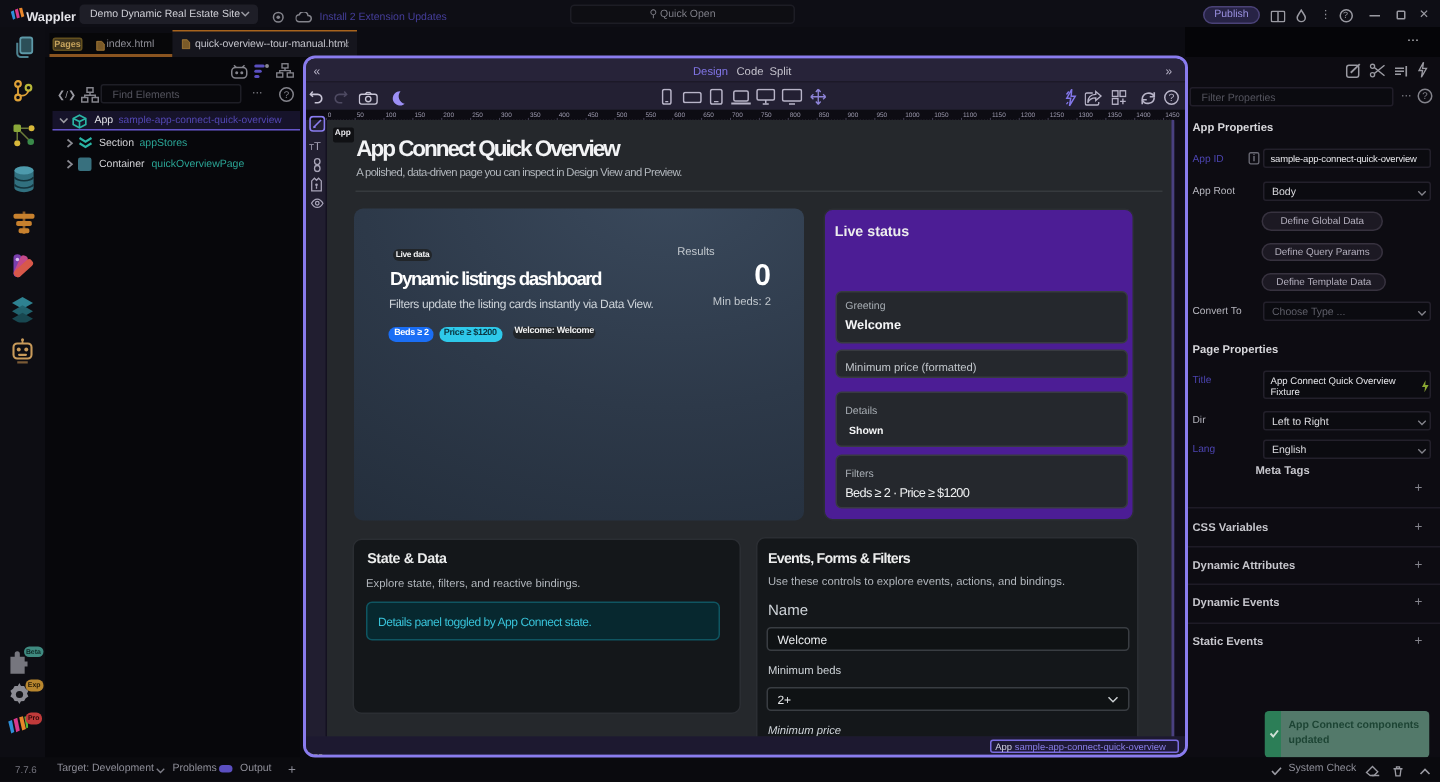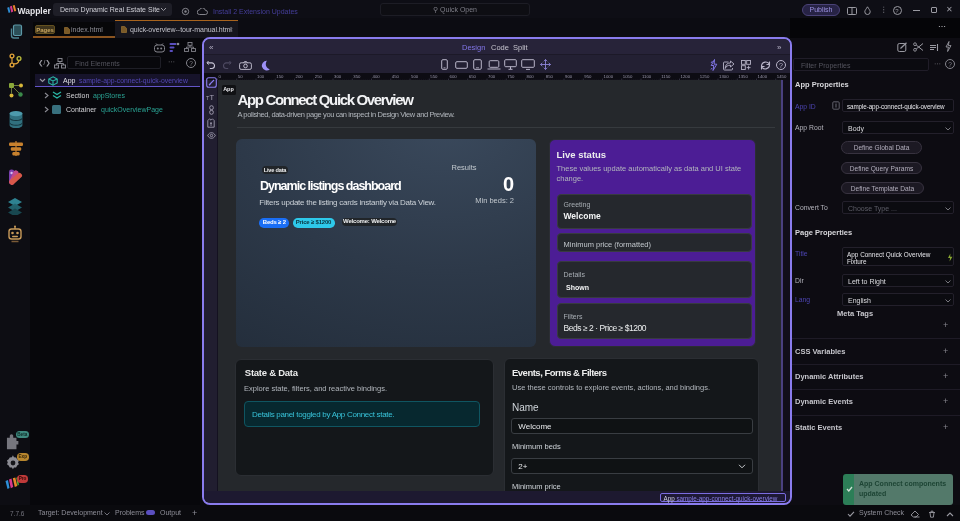--- a/index.html
+++ b/index.html
@@ -501,21 +501,20 @@
       <div class="abs" style="left:23.3px;top:79px;width:30px;height:9.7px;background:#1a6ef5;border-radius:4.85px;text-align:center;font-size:6px;font-weight:bold;color:#fff;line-height:9.2px;white-space:nowrap;letter-spacing:-0.2px;">Beds ≥ 2</div>
       <div class="abs" style="left:56.5px;top:79px;width:42px;height:9.7px;background:#2ec9ea;border-radius:4.85px;text-align:center;font-size:6px;font-weight:bold;color:#0a3540;line-height:9.2px;white-space:nowrap;letter-spacing:-0.2px;">Price ≥ $1200</div>
       <div class="abs" style="left:106px;top:79px;width:55px;height:8px;background:#212529;border-radius:4px;text-align:center;font-size:6px;font-weight:bold;color:#f0f1f2;line-height:7.5px;white-space:nowrap;letter-spacing:-0.2px;">Welcome: Welcome</div>
       <div class="abs" style="right:22px;top:24px;width:100px;text-align:center;font-size:7.5px;color:#c2c8ce;">Results</div>
       <div class="abs" style="right:22px;top:33.8px;width:100px;text-align:right;font-size:20px;font-weight:bold;color:#fff;line-height:22px;">0</div>
       <div class="abs" style="right:22px;top:56.8px;width:100px;text-align:right;font-size:7.5px;color:#c2c8ce;">Min beds: 2</div>
     </div>
 
     <div class="abs" style="left:331px;top:59px;width:207px;height:207.5px;background:#4c1d95;border:1px solid #2b2e33;border-radius:6px;">
       <div class="abs" style="left:6.5px;top:8.5px;font-size:9.5px;font-weight:bold;color:#eceded;">Live status</div>
-      <div class="abs" style="left:6.5px;top:24px;font-size:7.5px;color:#b2b7bd;line-height:10px;">These values update automatically as data and UI state<br>change.</div>
       <div class="abs" style="left:7px;top:54px;width:195px;height:35px;background:#25282d;border:1px solid #383b40;border-radius:4px;">
         <div class="abs" style="left:5.5px;top:6px;font-size:7px;color:#a8aeb4;">Greeting</div>
         <div class="abs" style="left:5.5px;top:15.5px;font-size:8.5px;font-weight:bold;color:#f4f5f6;">Welcome</div>
       </div>
       <div class="abs" style="left:7px;top:93px;width:195px;height:19px;background:#25282d;border:1px solid #383b40;border-radius:4px;">
         <div class="abs" style="left:5.5px;top:5.5px;font-size:7.5px;color:#c2c7cc;">Minimum price (formatted)</div>
       </div>
       <div class="abs" style="left:6.5px;top:121.3px;width:195px;height:37px;background:#25282d;border:1px solid #383b40;border-radius:4px;">
         <div class="abs" style="left:6px;top:8.7px;font-size:7px;color:#a8aeb4;">Details</div>
         <div class="abs" style="left:8.5px;top:21.5px;font-size:7px;font-weight:bold;color:#f4f5f6;">Shown</div>
@@ -541,21 +540,21 @@
       <div class="abs" style="left:5.5px;top:58.5px;width:242px;height:16.3px;background:#0f1214;border:1px solid #393d42;border-radius:3px;">
         <div class="abs" style="left:6.5px;top:3.2px;font-size:8px;color:#e8eaec;">Welcome</div>
       </div>
       <div class="abs" style="left:6.7px;top:83.3px;font-size:7.5px;color:#cfd4d9;">Minimum beds</div>
       <div class="abs" style="left:5.5px;top:99px;width:242px;height:16.3px;background:#0f1214;border:1px solid #393d42;border-radius:3px;">
         <div class="abs" style="left:6.5px;top:3.2px;font-size:8px;color:#e8eaec;">2+</div>
         <svg class="abs" style="left:226px;top:5px;" width="8" height="5" viewBox="0 0 8 5">
               <path d="M1 0.8 L4 3.8 L7 0.8" stroke="#c8cccf" stroke-width="1" fill="none"></path>
             </svg>
       </div>
-      <div class="abs" style="left:6.7px;top:123.3px;font-size:7.5px;color:#cfd4d9;">Minimum price</div>
+      <div class="abs" style="left:6.7px;top:123.3px;font-size:7.5px;color:#cfd4d9;font-style:italic;">Minimum price</div>
     </div>
   </div>
 
   <div class="abs" style="left:577px;top:41px;width:1.5px;height:411px;background:#4a4080;"></div>
   <div class="abs" style="left:578.5px;top:41px;width:7.5px;height:411px;background:#110e1a;"></div>
 
   <div class="abs" style="left:0;top:452px;width:586px;height:11.5px;background:#1d1930;">
     <div class="abs" style="left:456px;top:2px;width:126px;height:8.5px;background:#1e1936;border:1px solid #7a6ce0;border-radius:2px;">
       <span class="abs" style="left:2.5px;top:0.5px;font-size:6.3px;color:#d2d2e2;">App <span style="color:#8a7fe8;">sample-app-connect-quick-overview</span></span>
     </div>

